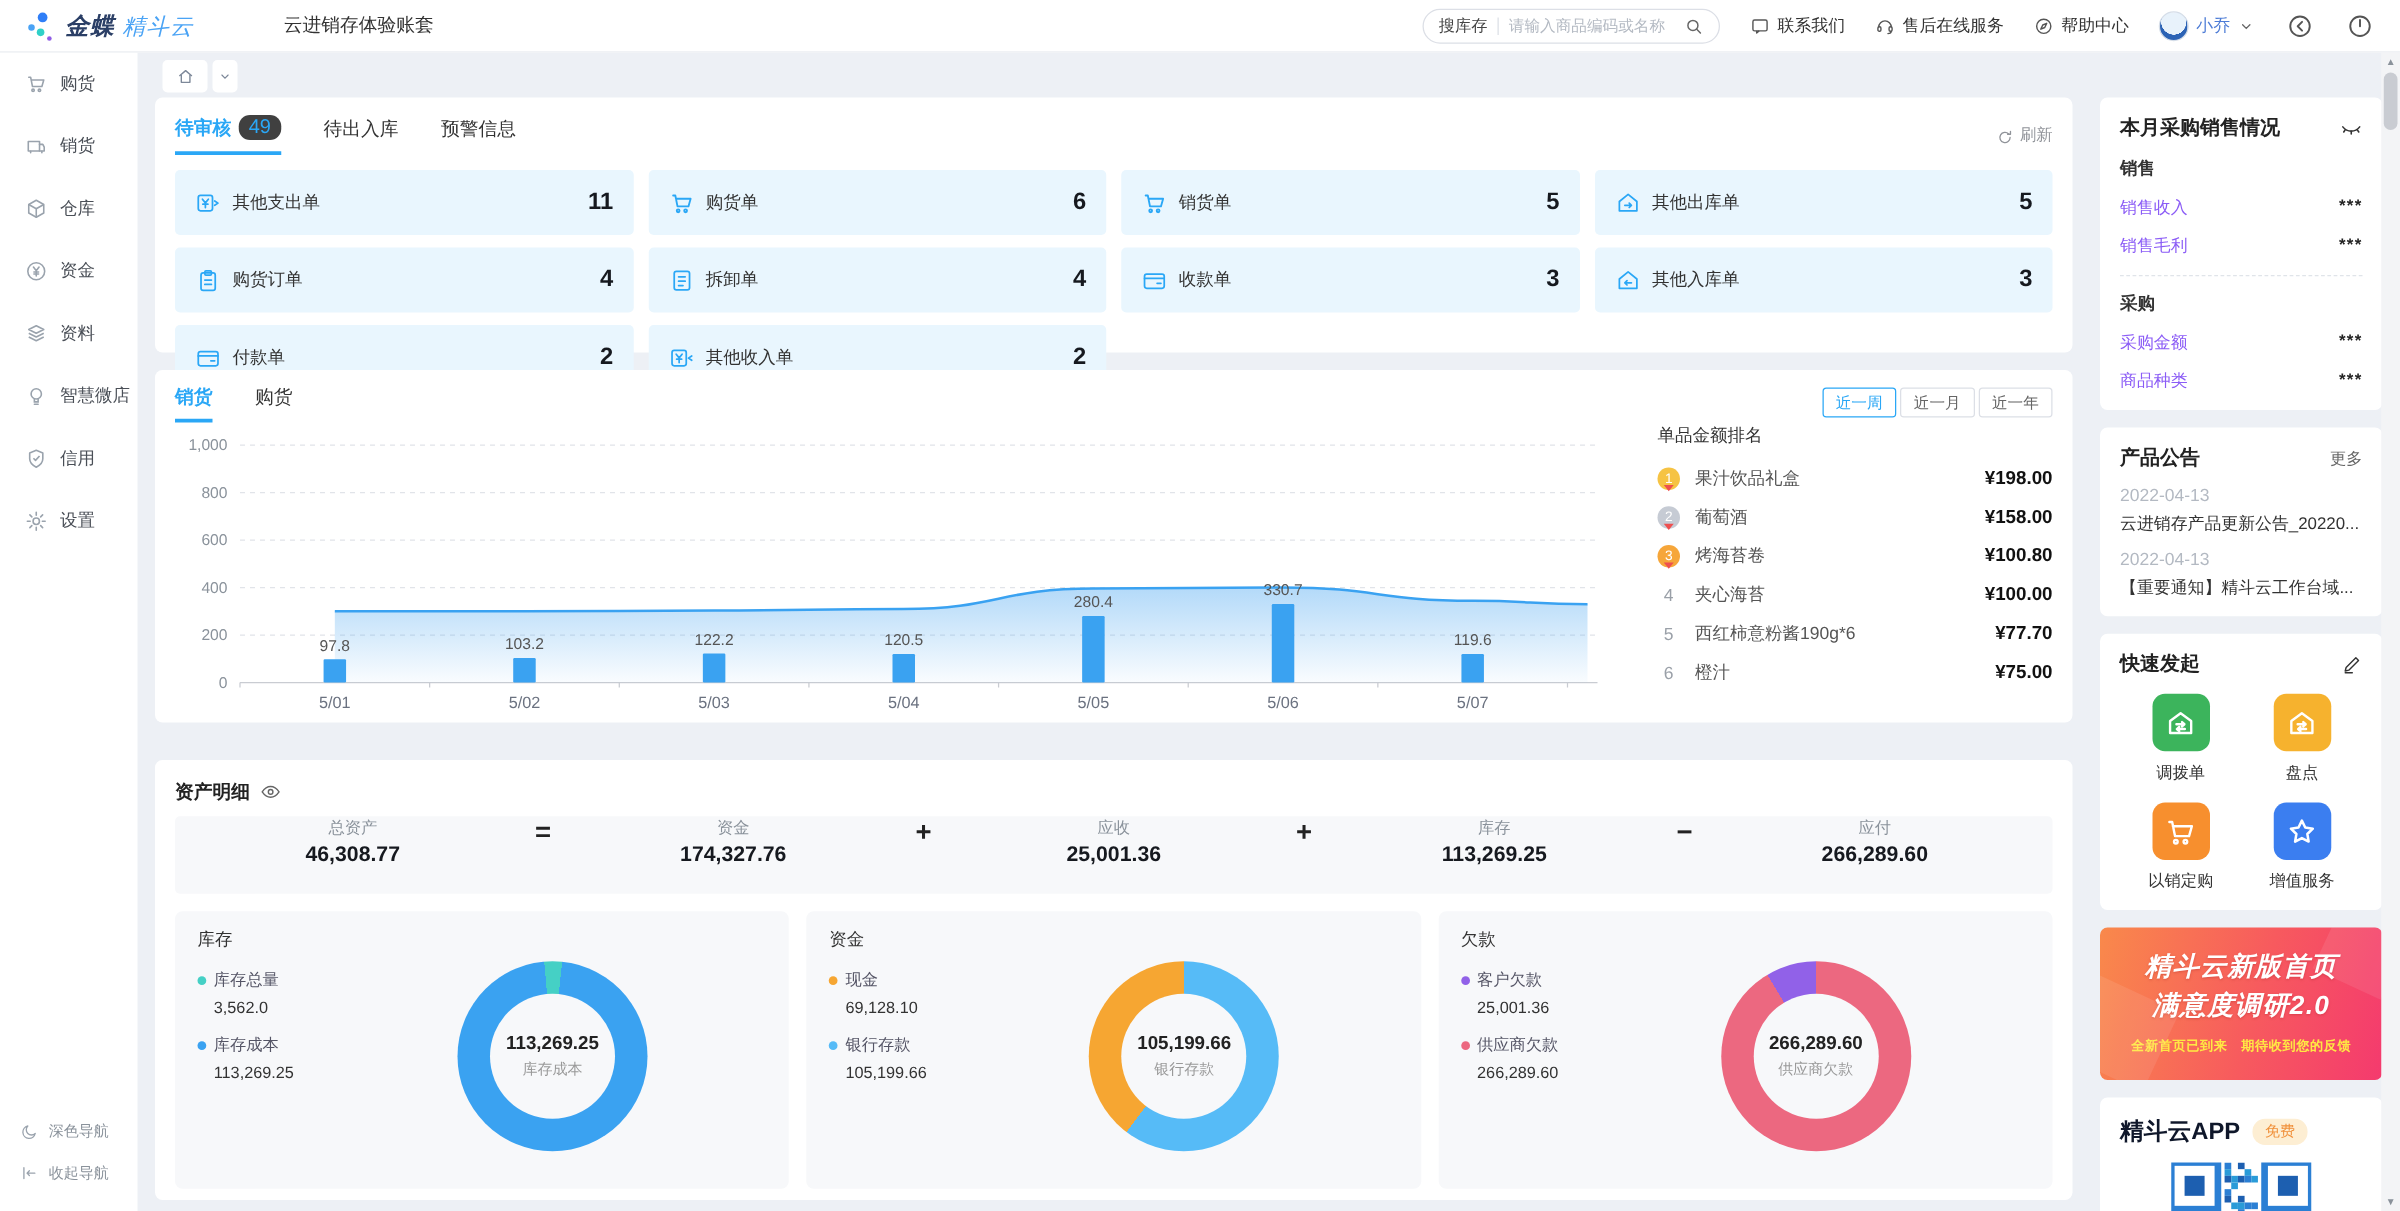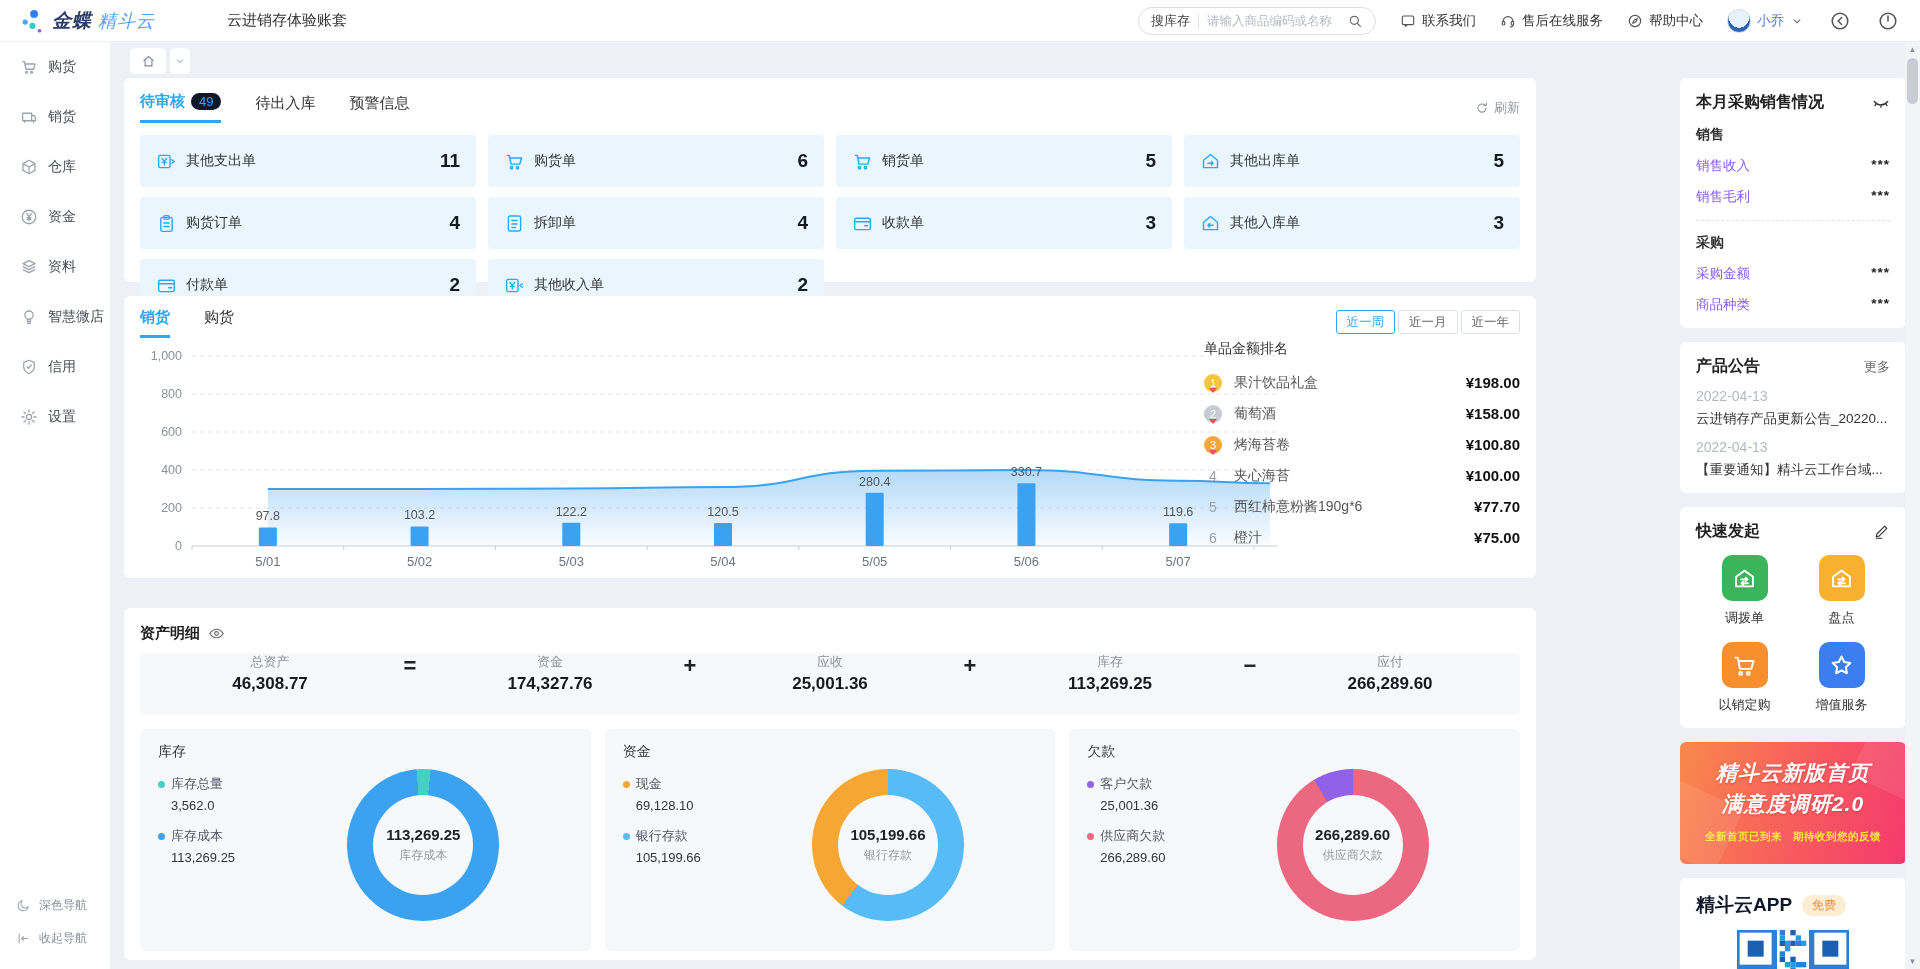--- a/index.html
+++ b/index.html
@@ -30,28 +30,28 @@
   .home-tab{width:36px;height:26px;background:#fff;border-radius:4px;display:flex;align-items:center;justify-content:center;color:#7d8899;cursor:pointer}
   .caret-tab{width:20px;height:26px;background:#fff;border-radius:4px;display:flex;align-items:center;justify-content:center;color:#7d8899;cursor:pointer}
   
   .sidebar{position:absolute;top:42px;left:0;width:110px;bottom:0;background:#fff}
   .side-item{display:flex;align-items:center;gap:10px;padding:16px 0 16px 20px;font-size:14px;color:#4a4f57;cursor:pointer}
   .side-item .i{color:#9aa3ad}
   .side-footer{position:absolute;bottom:14px;left:0;right:0}
   .side-foot-item{display:flex;align-items:center;gap:8px;padding:8px 0 8px 16px;font-size:12px;color:#8a929b;cursor:pointer}
   .side-foot-item .i{color:#9aa3ad}
   
-  .main{position:absolute;left:124px;top:78px;width:1412px}
+  .main{position:absolute;left:124px;top:78px;width:1534px}
   .panel{background:#fff;border-radius:6px}
   .panel1{padding:14px 16px 10px;height:204px}
   .ttabs{display:flex;align-items:center;gap:34px}
   .ttab{font-size:15px;color:#333;cursor:pointer;padding-bottom:9px;display:flex;align-items:center;gap:6px}
   .ttab.active{color:#2aa7f6;font-weight:bold;border-bottom:3px solid #2aa7f6}
-  .tbadge{background:#0f172a;color:#2aa7f6;font-size:13px;font-weight:normal;border-radius:9px;padding:1px 8px}
-  .refresh{margin-left:auto;display:flex;align-items:center;gap:5px;font-size:13px;color:#909399;cursor:pointer}
+  .tbadge{background:#404040;color:#2aa7f6;font-size:16px;font-weight:normal;border-radius:9px;padding:1px 8px}
+  .refresh{margin-left:auto;display:flex;align-items:flex-end;gap:5px;font-size:13px;color:#909399;cursor:pointer}
   .cards{margin-top:12px;display:grid;grid-template-columns:repeat(4,1fr);gap:10px 12px}
   .card{background:#e9f6fe;border-radius:4px;height:52px;display:flex;align-items:center;gap:9px;padding:0 16px;cursor:pointer}
   .card .i{color:#2aa7f6}
   .card-label{font-size:14px;color:#333}
   .card-count{margin-left:auto;font-size:19px;font-weight:bold;color:#16191f}
   .dots{display:flex;justify-content:center;gap:7px;margin-top:11px}
   .dot{width:6px;height:6px;border-radius:50%;background:#d3d7dd;cursor:pointer}
   .dot.active{background:#2aa7f6}
   
   .panel2{margin-top:14px;height:282px;padding:12px 16px;position:relative}

